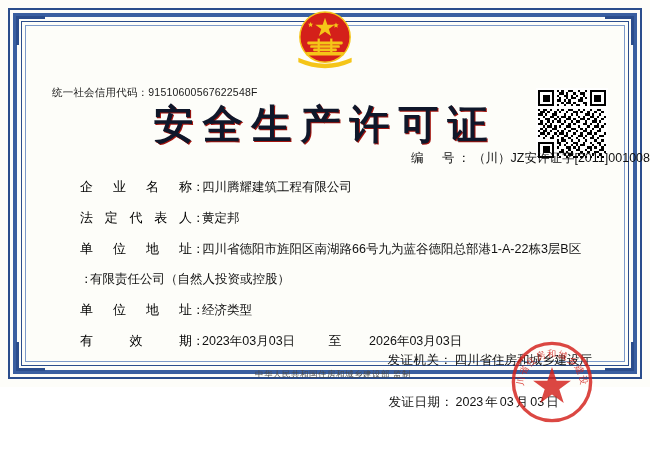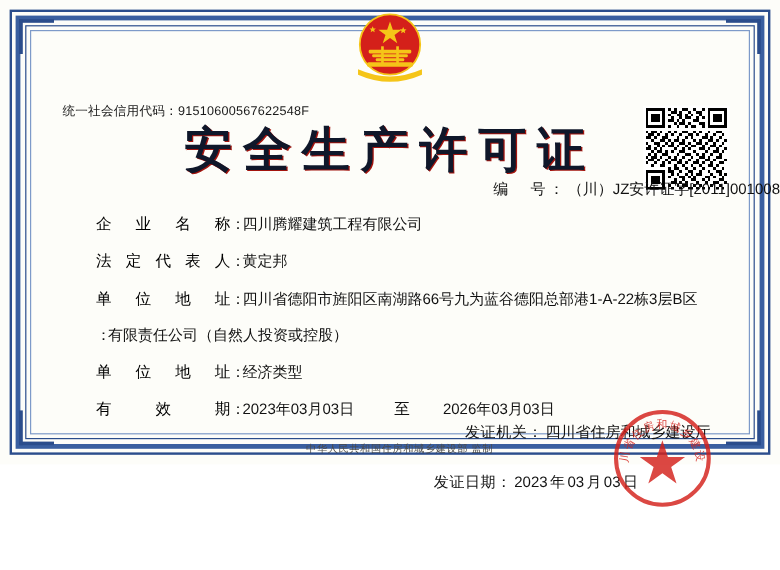--- a/index.html
+++ b/index.html
@@ -167,21 +167,20 @@
   }
   .issuer-line {
     display: flex;
     align-items: baseline;
     margin-bottom: 13px;
     white-space: nowrap;
   }
   .issuer-label {
     font-size: 12.5px;
     letter-spacing: 0.5px;
-    margin-left: 27px;
   }
   .issuer-value {
     margin-left: 2px;
   }
   .date-parts span { margin: 12px 1px; }
 
   
   .seal {
     position: absolute;
     right: 56px;

